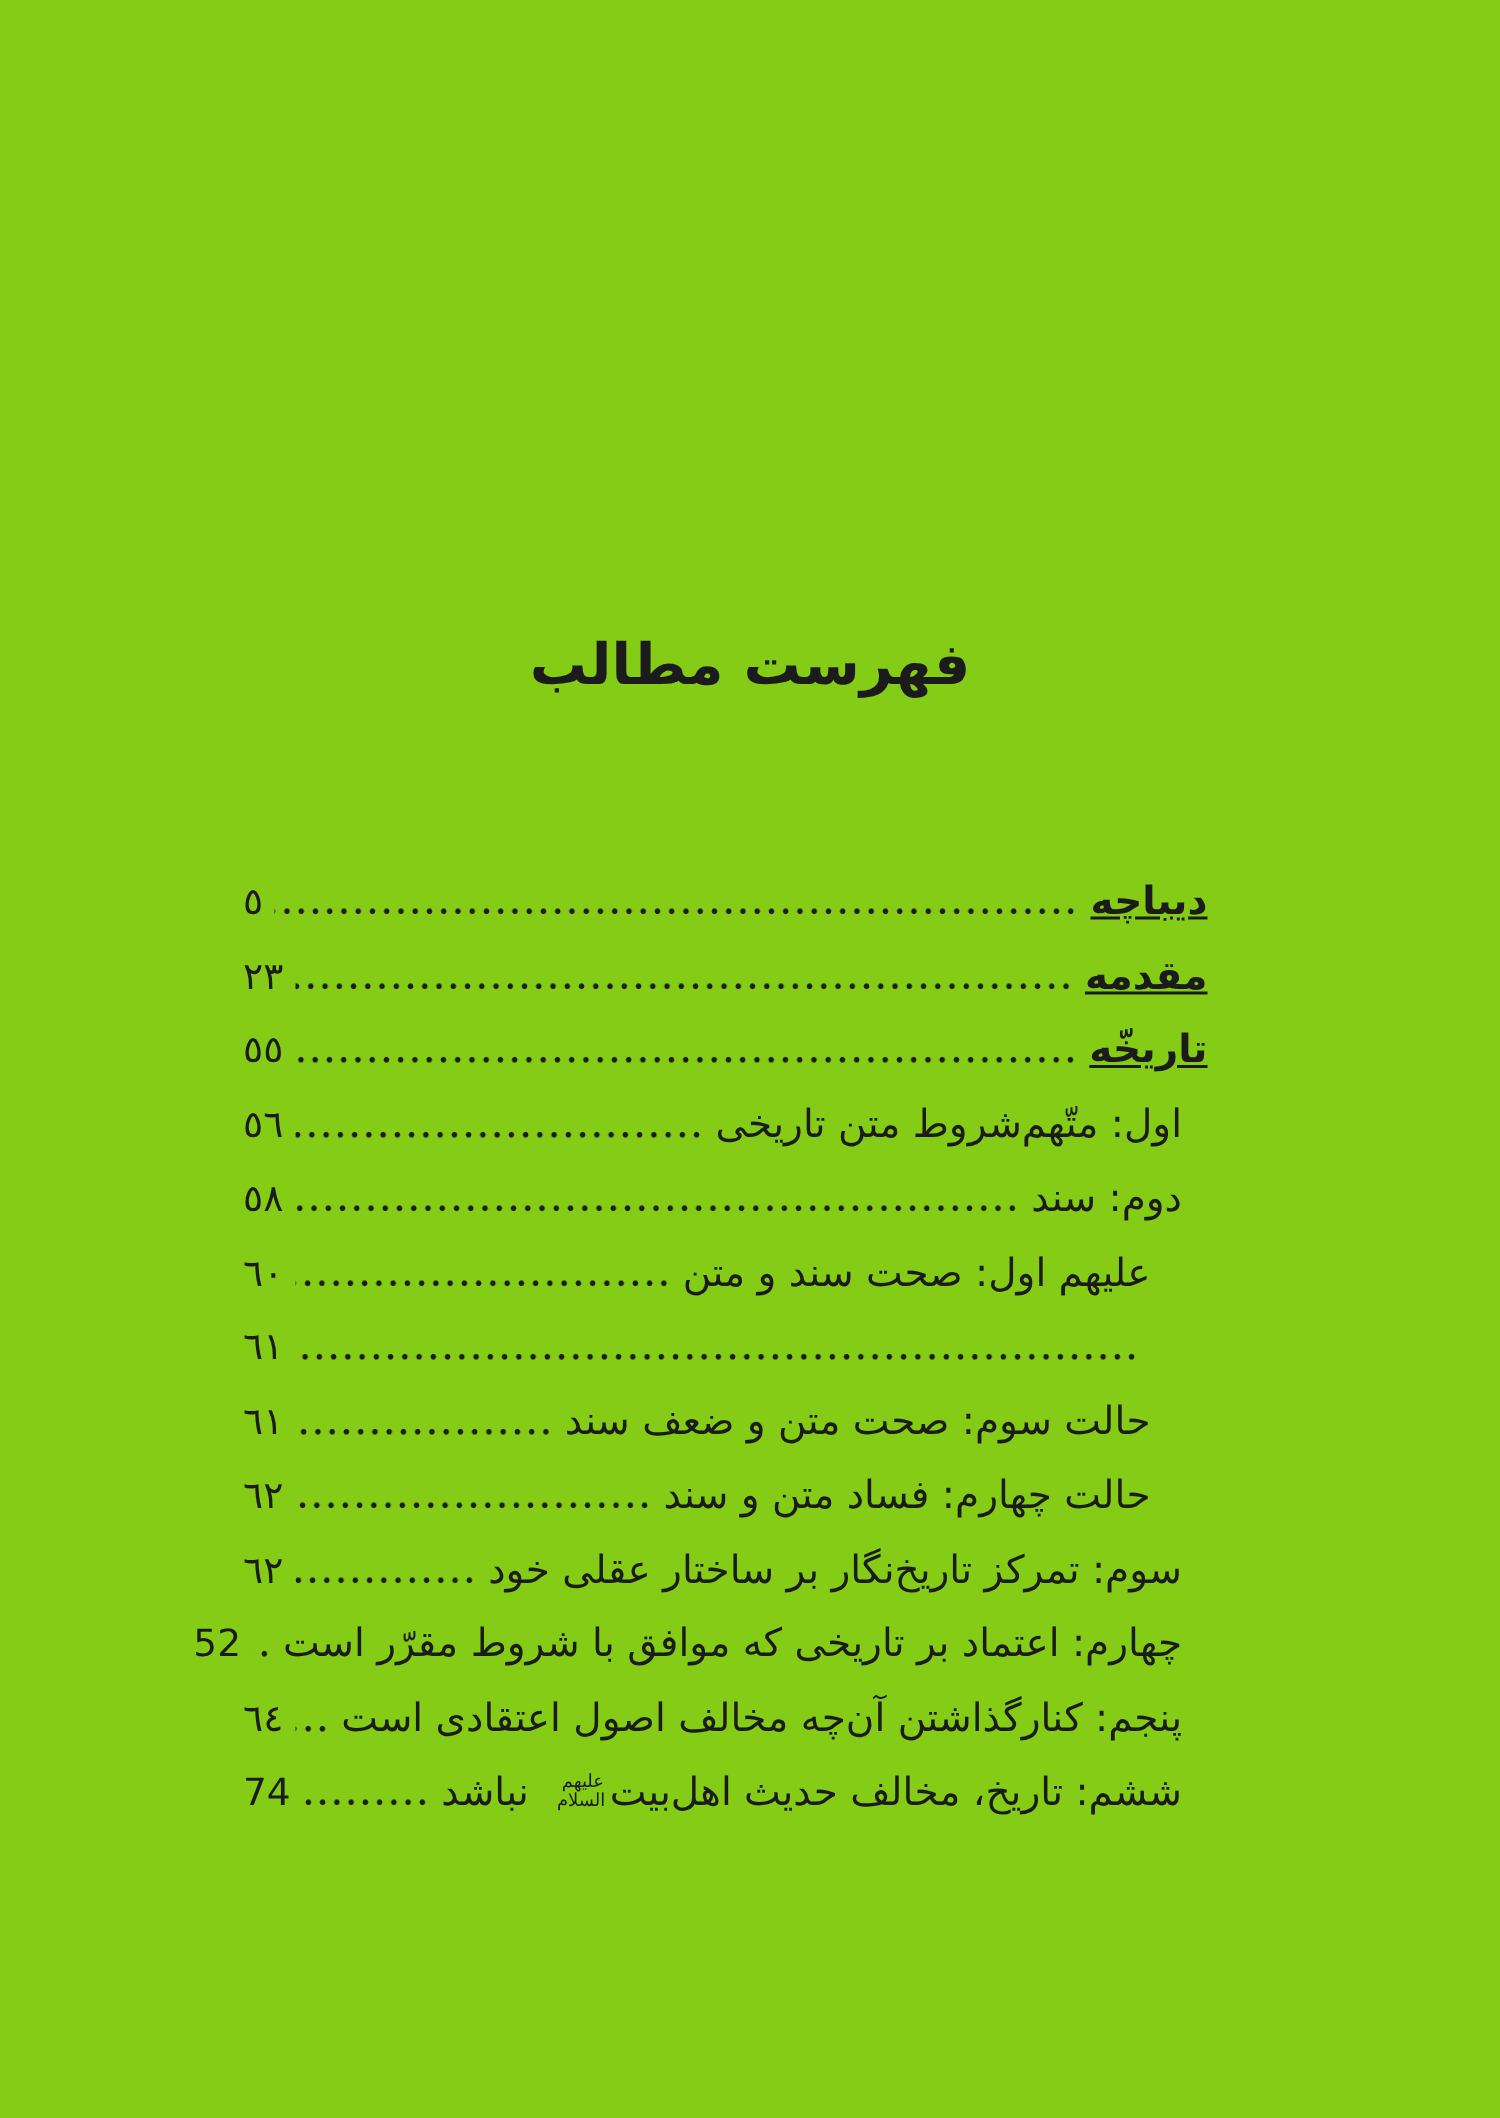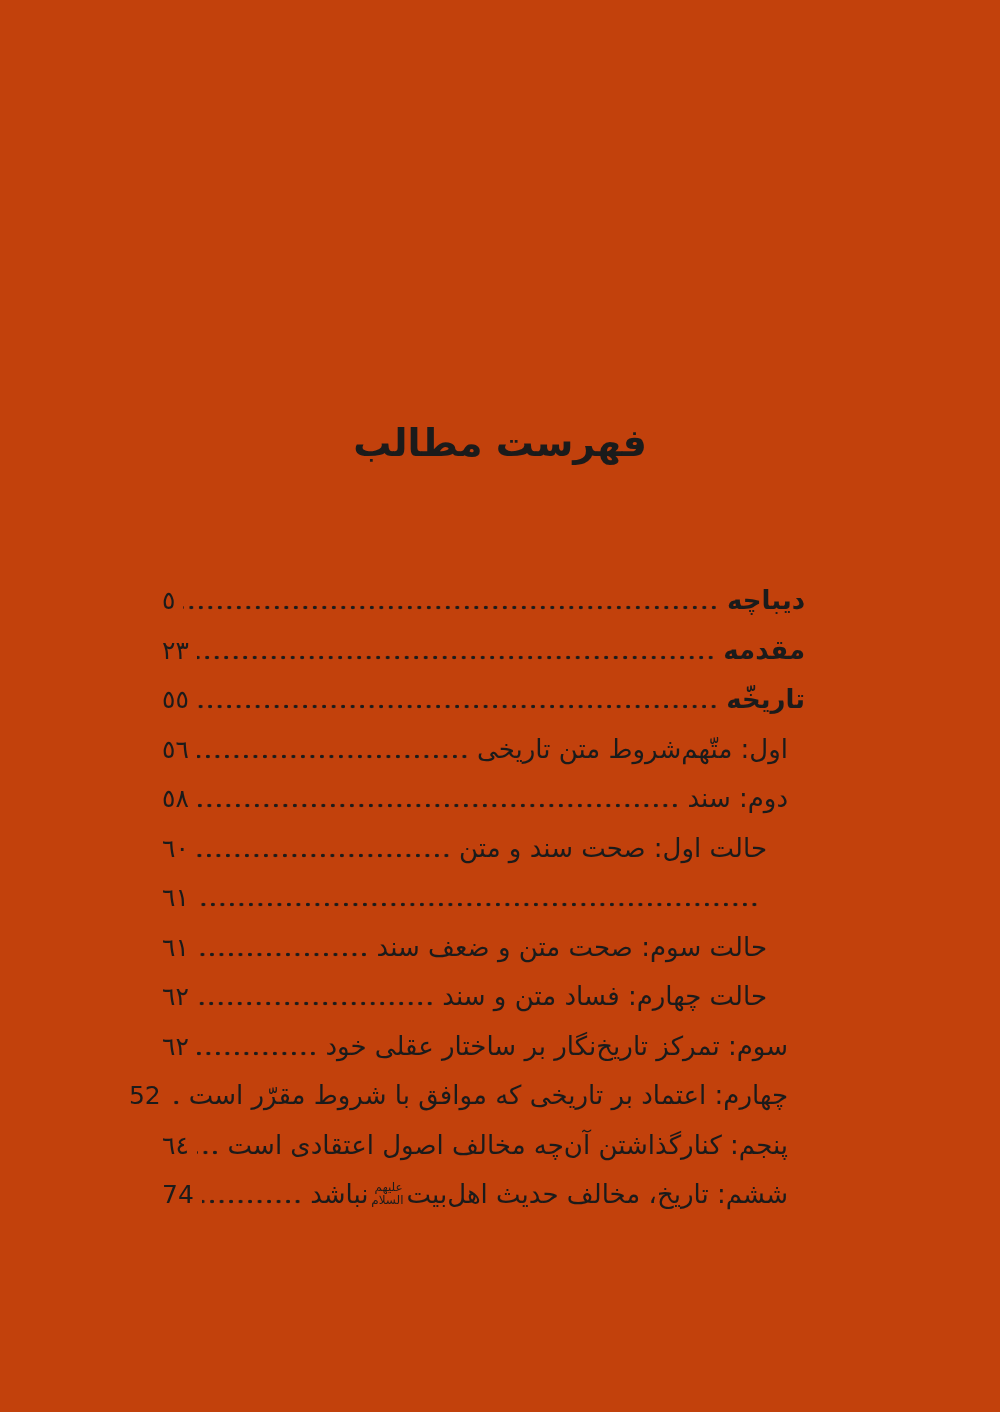--- a/index.html
+++ b/index.html
@@ -10,21 +10,21 @@
   body {
     width: 1000px;
     height: 1412px;
     font-family: "DejaVu Sans", sans-serif;
     color: #1b1b1b;
   }
   .page {
     position: relative;
     width: 1000px;
     height: 1412px;
-    background: #c2410c;
+    background: #84cc16;
     direction: rtl;
     overflow: hidden;
   }
   .title {
     position: absolute;
     top: 422px;
     left: 0;
     right: 0;
     margin: 0;
     text-align: center;
@@ -38,28 +38,28 @@
     right: 195px;
     left: 162px;
   }
   .row {
     display: flex;
     direction: rtl;
     align-items: baseline;
     height: 49.5px;
     font-size: 26px;
   }
-  .row.bold .label { font-weight: bold; }
+  .row.bold .label { font-weight: bold; text-decoration: underline; }
   .row.level1 { padding-right: 17px; }
   .row.level2 { padding-right: 38px; }
   .label {
     white-space: nowrap;
     line-height: 49.5px;
   }
-  .label.suffix { margin-right: 2px; }
+  .label.suffix { margin-right: 18px; }
   .dots {
     flex: 1 1 auto;
     position: relative;
     align-self: baseline;
     height: 0;
     margin: 0 8px;
     min-width: 12px;
   }
   .dots::after {
     content: "";
@@ -116,21 +116,21 @@
         <span class="label">اول: متّهم‌شروط متن تاریخی</span>
         <span class="dots"></span>
         <span class="pagenum">٥٦</span>
       </div>
       <div class="row level1">
         <span class="label">دوم: سند</span>
         <span class="dots"></span>
         <span class="pagenum">٥٨</span>
       </div>
       <div class="row level2">
-        <span class="label">حالت اول: صحت سند و متن</span>
+        <span class="label">علیهم اول: صحت سند و متن</span>
         <span class="dots"></span>
         <span class="pagenum">٦٠</span>
       </div>
       <div class="row level2">
         <span class="dots"></span>
         <span class="pagenum">٦١</span>
       </div>
       <div class="row level2">
         <span class="label">حالت سوم: صحت متن و ضعف سند</span>
         <span class="dots"></span>

